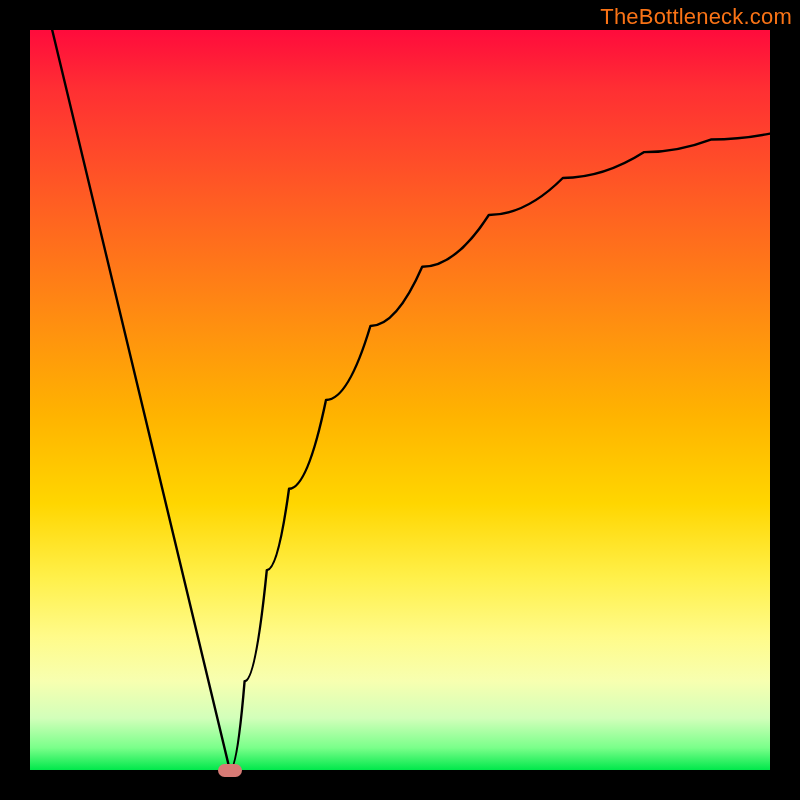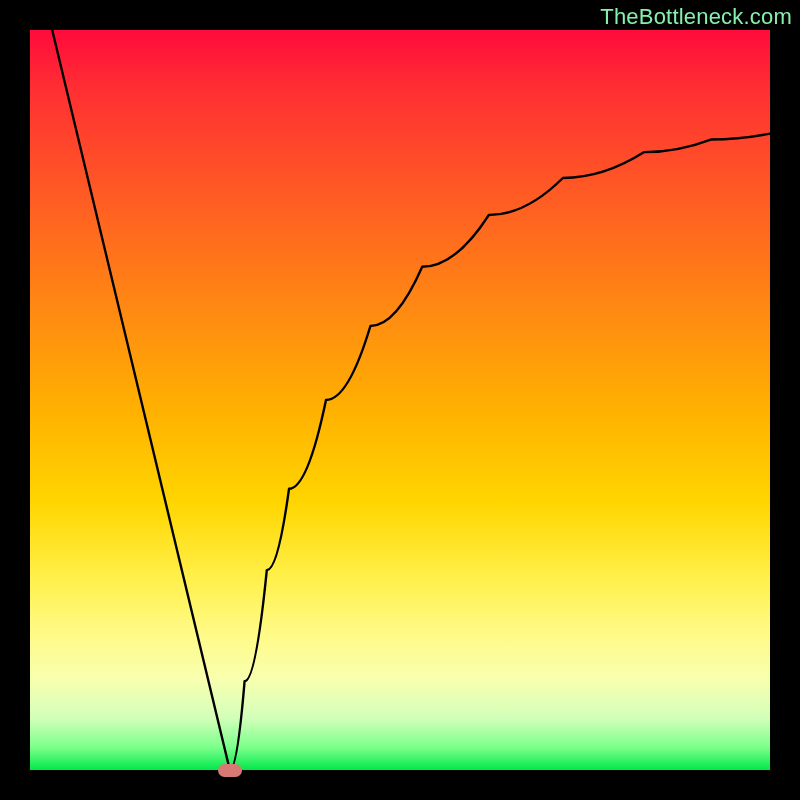--- a/index.html
+++ b/index.html
@@ -37,21 +37,21 @@
       #f7ffb0 88%,
       #d2ffba 93%,
       #7aff8a 97%,
       #00e84b 100%
     );
   }
   .watermark {
     position: absolute;
     top: 4px;
     right: 8px;
-    color: #86efac;
+    color: #f97316;
     font-size: 22px;
     letter-spacing: 0.2px;
     user-select: none;
   }
   svg.curve {
     position: absolute;
     left: 0;
     top: 0;
     width: 740px;
     height: 740px;

